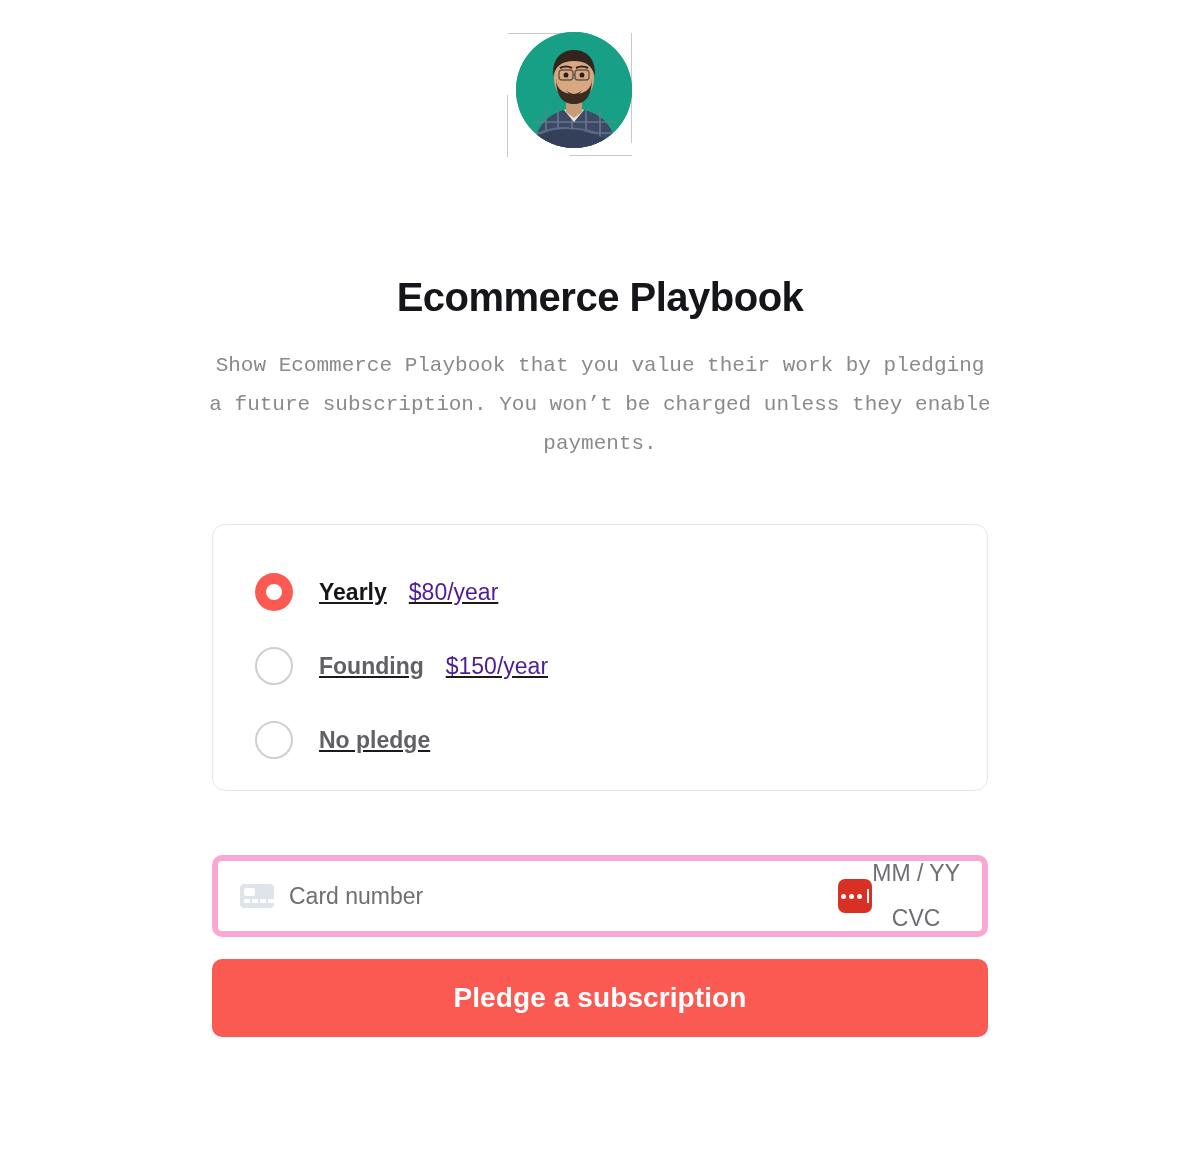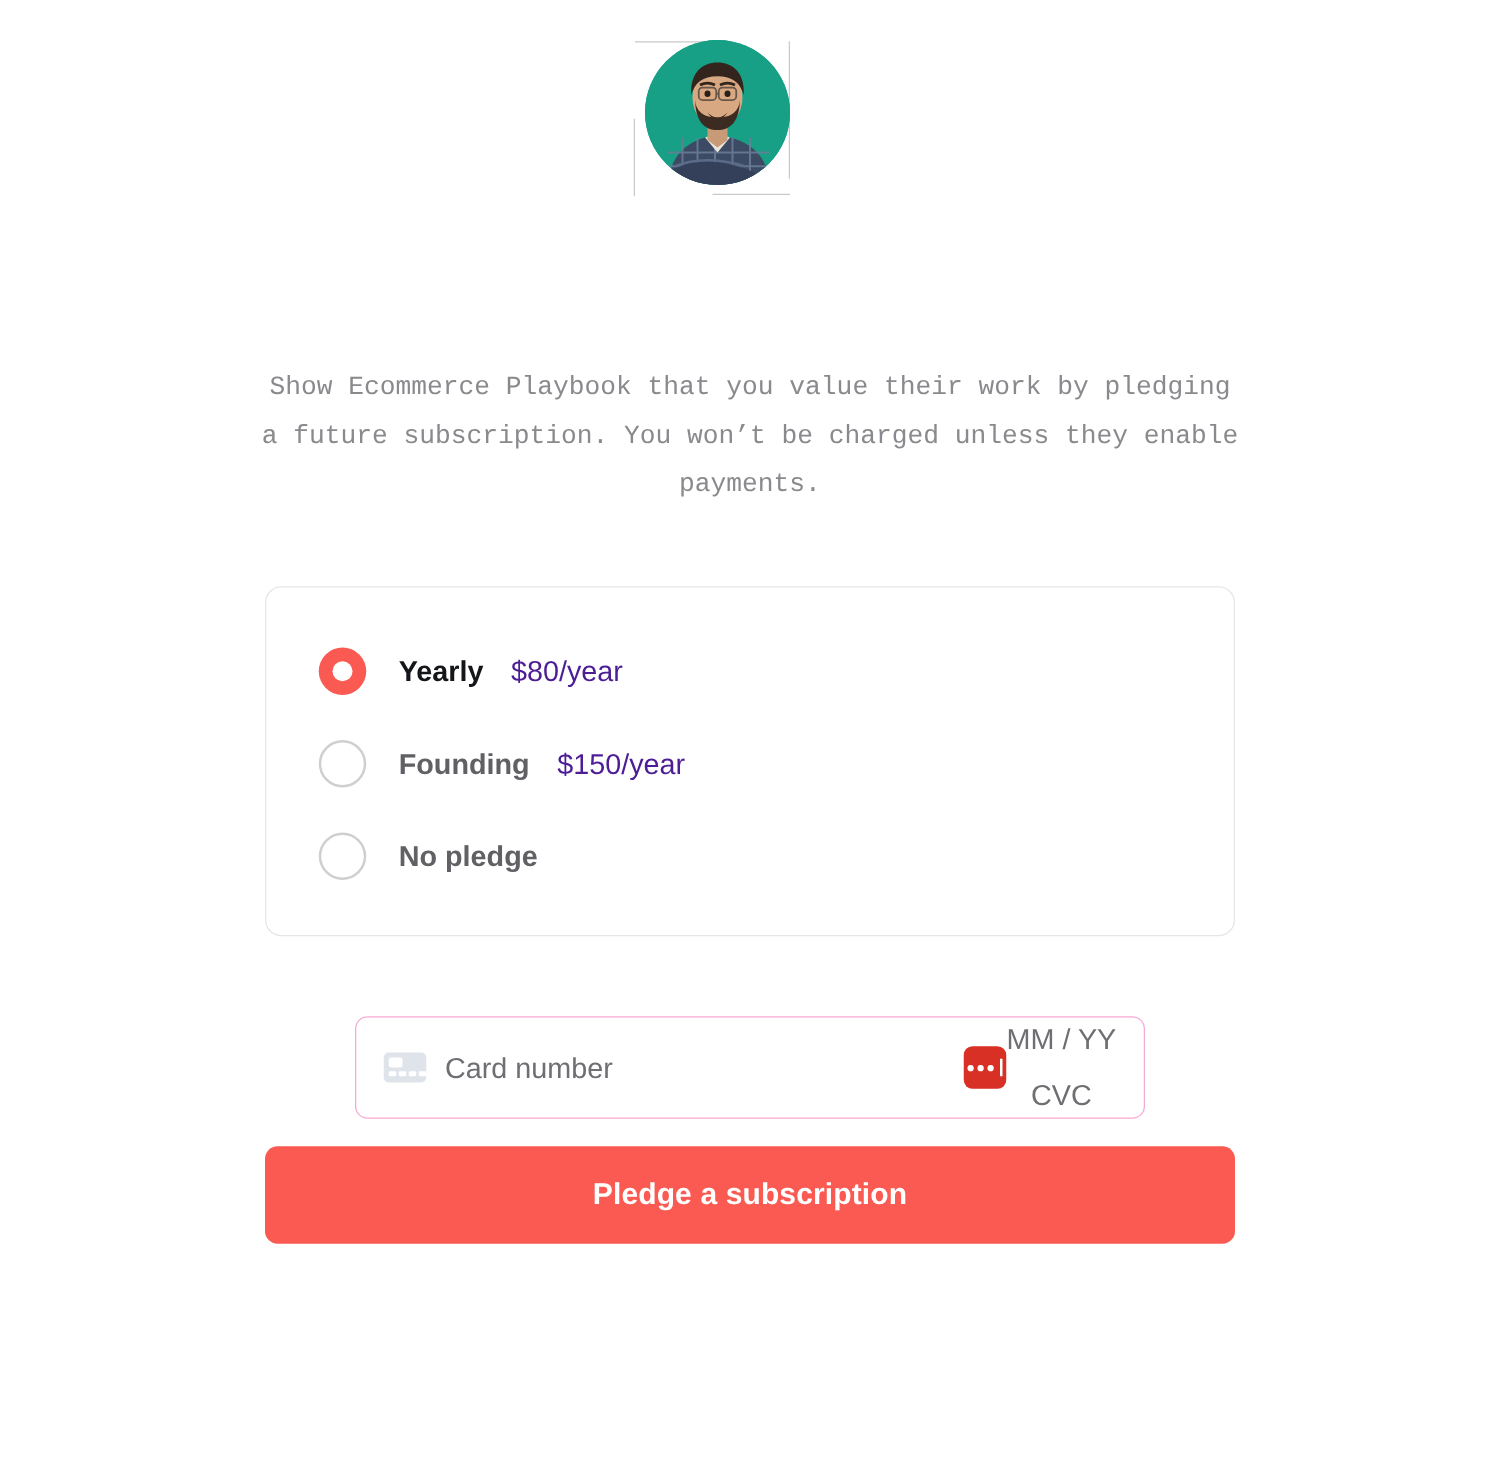--- a/index.html
+++ b/index.html
@@ -100,21 +100,22 @@
     font-family: Liberation Mono, monospace;
   }
 
   
   .options-card {
     margin-top: 61px;
     width: 776px;
     border: 1px solid #e6e6e6;
     border-radius: 13px;
     background: #ffffff;
-    padding: 30px 0 26px 0;
+    padding: 30px 0 13px 0;
+    text-decoration: underline;
   }
   .option-row {
     display: flex;
     align-items: center;
     height: 74px;
     padding-left: 42px;
     cursor: pointer;
   }
   .radio {
     width: 38px;
@@ -151,23 +152,23 @@
     margin-left: 22px;
     font-size: 23px;
     font-weight: normal;
     color: #4c1d95;
     white-space: nowrap;
   }
 
   
   .card-field {
     margin-top: 64px;
-    width: 632px;
+    width: 776px;
     height: 82px;
-    border: 1px solid #f9a8d4;
+    border: 6px solid #f9a8d4;
     border-radius: 10px;
     background: #ffffff;
     display: flex;
     align-items: center;
     padding: 0 22px 0 22px;
   }
   .cc-placeholder-icon {
     width: 34px;
     height: 24px;
     flex: 0 0 34px;
@@ -240,21 +241,21 @@
   
   .submit-button {
     margin-top: 22px;
     width: 776px;
     height: 78px;
     border: none;
     border-radius: 10px;
     background: #fb5a52;
     color: #ffffff;
     font-family: "Liberation Sans", "DejaVu Sans", sans-serif;
-    font-size: 24px;
+    font-size: 28px;
     font-weight: bold;
     letter-spacing: 0.1px;
     cursor: pointer;
   }
 </style>
 </head>
 <body>
 
 <div class="page">
 
@@ -305,20 +306,21 @@
         </g>
 
         <path d="M44 36 Q50 33 56 36" stroke="#33251d" stroke-width="2.2" fill="none"></path>
         <path d="M60 36 Q66 33 72 36" stroke="#33251d" stroke-width="2.2" fill="none"></path>
       </svg>
     </div>
   </div>
 
   <h1 class="title">
     <br>
+    <span>Ecommerce Playbook</span>
   </h1>
 
   <p class="subtitle">Show Ecommerce Playbook that you value their work by pledging a future subscription. You won’t be charged unless they enable payments.</p>
 
   <div class="options-card">
 
     <div class="option-row selected">
       <span class="radio selected"></span>
       <span class="option-label">Yearly</span>
       <span class="option-price">$80/year</span>

